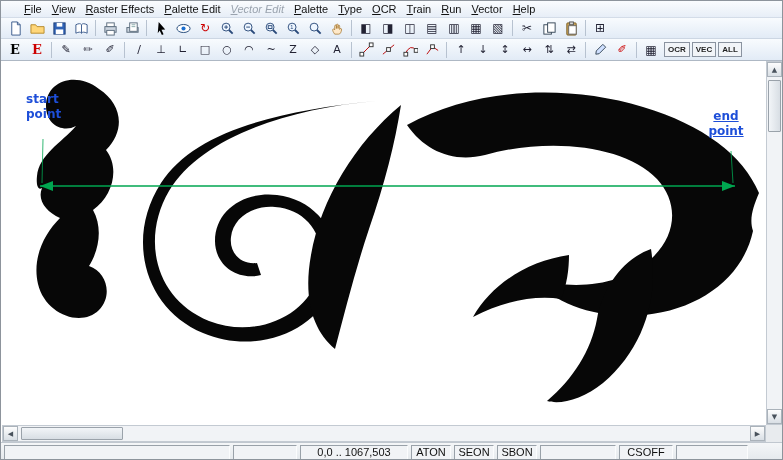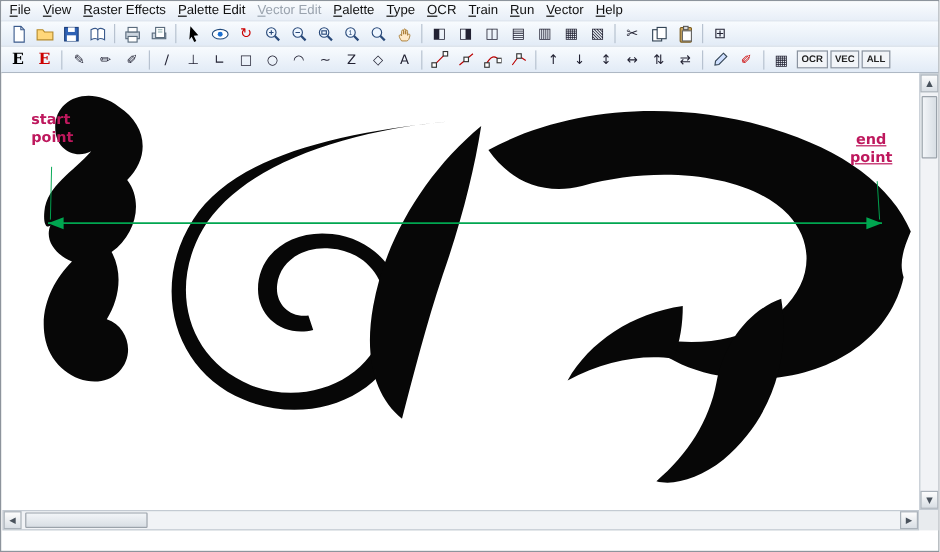--- a/index.html
+++ b/index.html
@@ -6,25 +6,25 @@
   html,body { background:#fff; }
   #app {
     position:relative; width:783px; height:460px; overflow:hidden;
     font-family:"Liberation Sans", sans-serif; font-size:11px;
     border:1px solid #8d949c; background:#fff; user-select:none;
   }
   
   #menubar {
     position:absolute; left:0; top:0; width:100%; height:17px;
     background:linear-gradient(#fafcfe,#e7eef7);
-    border-bottom:1px solid #d3dce8; display:flex; align-items:center; padding-left:2px;
+    border-bottom:1px solid #d3dce8; display:flex; align-items:center; padding-left:18px;
   }
   .mi { display:inline-block; padding:1px 5px; color:#111; cursor:default; }
   .mi::first-letter { text-decoration:underline; }
-  .mi.disabled { color:#9aa3ae; }
+  .mi.disabled { color:#9aa3ae;font-style:italic; }
   
   .toolbar {
     position:absolute; left:0; width:100%;
     background:linear-gradient(#f8fbfe,#e2ebf6);
     display:flex; align-items:center; padding-left:3px;
   }
   #toolbar1 { top:17px; height:21px; border-bottom:1px solid #ccd6e3; }
   #toolbar2 { top:38px; height:22px; border-bottom:1px solid #aeb8c4; }
   .tb {
     width:22px; height:19px; border:1px solid transparent; background:transparent;
@@ -42,21 +42,21 @@
     border:1px solid #8a93a0; background:#f1f4f8; padding:2px 3px; margin-left:2px;
     font-family:"Liberation Sans", sans-serif;
   }
   
   #canvas {
     position:absolute; left:1px; top:60px; width:764px; height:364px;
     background:#fff; overflow:hidden;
   }
   #ornament { position:absolute; left:0; top:0; }
   .anno {
-    position:absolute; color:#be185d; font-weight:bold; font-size:12px; line-height:15px;
+    position:absolute; color:#1d4ed8; font-weight:bold; font-size:12px; line-height:15px;
     font-family:"DejaVu Sans", sans-serif;
   }
   #anno-start { left:24px; top:31px; }
   #anno-end   { left:700px; top:48px; width:48px; text-align:center;text-decoration:underline; }
   
   .scroll { position:absolute; background:#f1f3f6; border:1px solid #c3cad2; }
   #vscroll { left:765px; top:60px; width:17px; height:364px; }
   #hscroll { left:1px; top:424px; width:764px; height:17px; }
   #scorner { position:absolute; left:765px; top:424px; width:17px; height:17px; background:#e8ebee; }
   .sbtn {
@@ -403,14 +403,25 @@
     <button class="sbtn" id="hs-left">
         <span>◀</span>
       </button>
     <div class="thumb" id="hthumb"></div>
     <button class="sbtn" id="hs-right">
         <span>▶</span>
       </button>
   </div>
   <div id="scorner"></div>
 
+  <div id="statusbar">
+    <div class="sp" style="width:226px"></div>
+    <div class="sp" style="width:64px"></div>
+    <div class="sp" style="width:108px">0,0 .. 1067,503</div>
+    <div class="sp" style="width:40px">ATON</div>
+    <div class="sp" style="width:40px">SEON</div>
+    <div class="sp" style="width:40px">SBON</div>
+    <div class="sp" style="width:76px"></div>
+    <div class="sp" style="width:54px">CSOFF</div>
+    <div class="sp" style="width:72px"></div>
+  </div>
 
 </div>
 
 </body></html>

